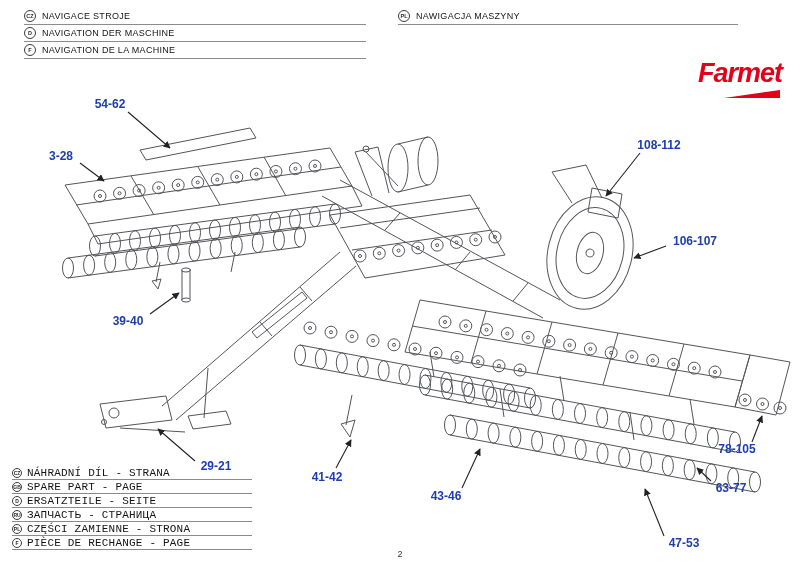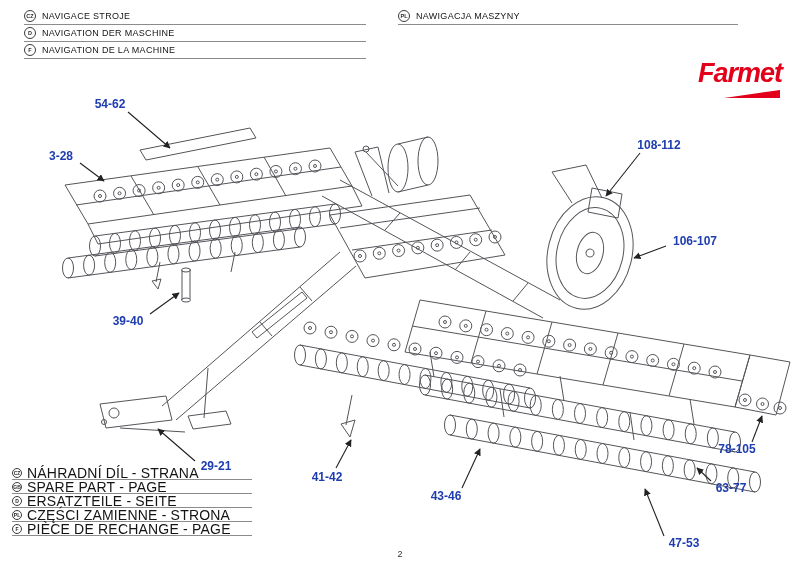--- a/index.html
+++ b/index.html
@@ -20,21 +20,21 @@
   .logo { position:absolute; right:18px; top:30px; width:92px; height:38px;margin-top:28px; }
   .logo-text { display:block; text-align:right; font-style:italic; font-weight:bold;
     font-size:27px; line-height:30px; color:#e2001a; letter-spacing:-1px; }
   .logo-swoosh { position:absolute; right:2px; bottom:-2px; width:56px; height:8px;
     background:#e2001a; clip-path:polygon(0 100%, 100% 0, 100% 100%); }
 
   
   .footer { position:absolute; left:12px; top:466px; width:240px; }
   .ft-row { display:flex; align-items:center; gap:5px; height:14px; border-bottom:1px solid #8b8b8b; }
   .ft-row .code-badge { width:10px; height:10px; font-size:5px; }
-  .ft-label { font-size:14px; letter-spacing:.2px; color:#141414; white-space:nowrap; }
+  .ft-label { font-size:11px; letter-spacing:.2px; color:#141414; white-space:nowrap;font-family:Liberation Mono, monospace; }
 
   
   .pageno { position:absolute; left:0; right:0; top:549px; text-align:center;
     font-size:9px; color:#333; }
 
   
   .sketch { position:absolute; inset:0; pointer-events:none; }
   .sketch line, .sketch polygon, .sketch ellipse, .sketch circle, .sketch path {
     stroke:#54555a; stroke-width:1; fill:none; }
   .sketch .leader line { stroke:#222222; stroke-width:1.1; }
@@ -344,20 +344,24 @@
     </div>
     <div class="ft-row">
       <span class="code-badge">GB</span>
       <span class="ft-label">SPARE PART - PAGE</span>
     </div>
     <div class="ft-row">
       <span class="code-badge">D</span>
       <span class="ft-label">ERSATZTEILE - SEITE</span>
     </div>
     <div class="ft-row">
+      <span class="code-badge">RU</span>
+      <span class="ft-label">ЗАПЧАСТЬ - СТРАНИЦА</span>
+    </div>
+    <div class="ft-row">
       <span class="code-badge">PL</span>
       <span class="ft-label">CZĘŚCI ZAMIENNE - STRONA</span>
     </div>
     <div class="ft-row">
       <span class="code-badge">F</span>
       <span class="ft-label">PIÈCE DE RECHANGE - PAGE</span>
     </div>
   </div>
 
   <div class="pageno">2</div>

